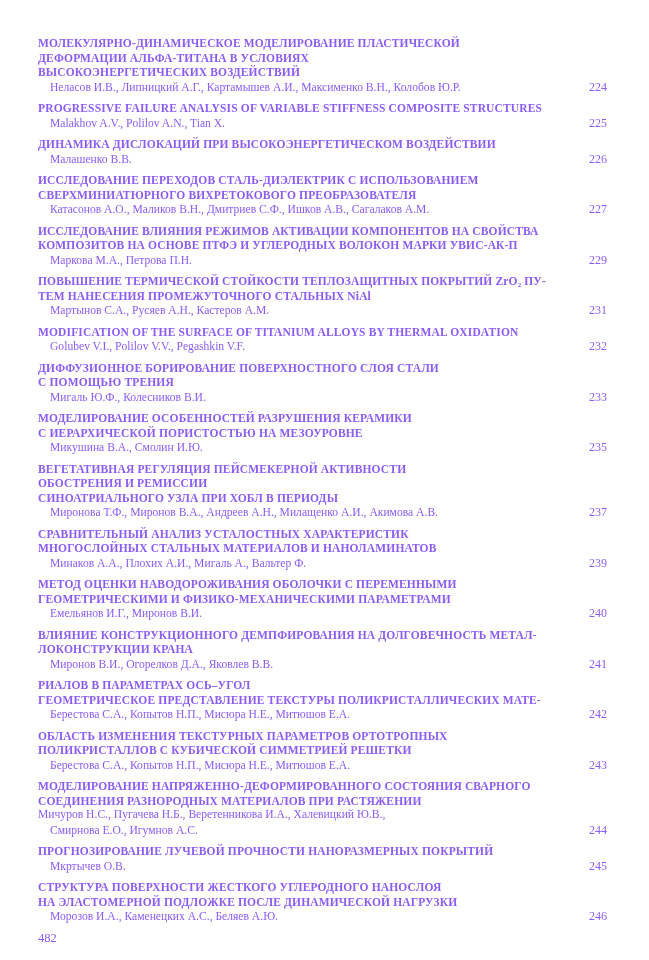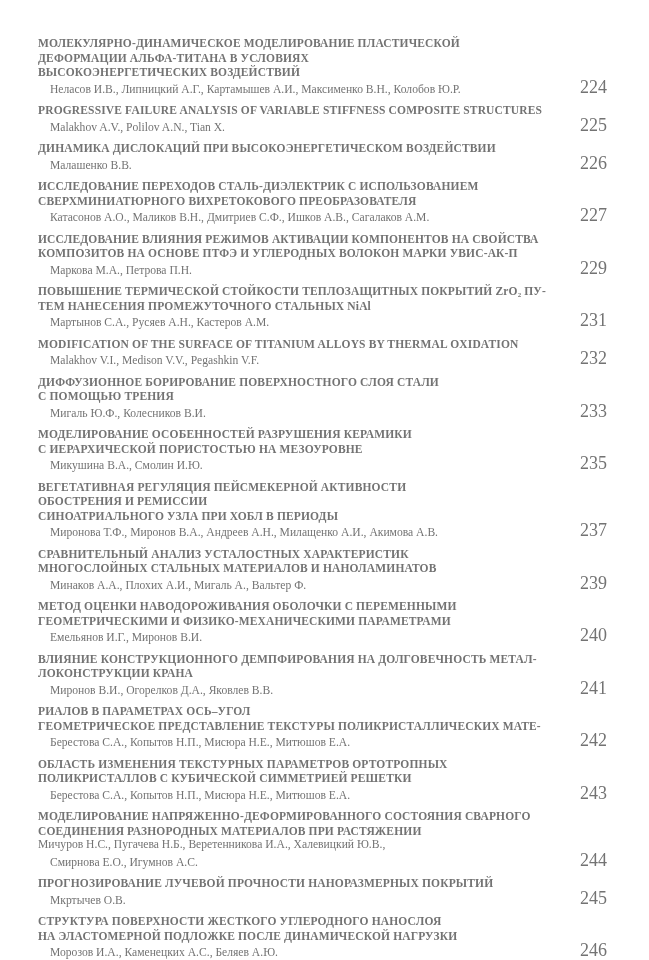--- a/index.html
+++ b/index.html
@@ -6,21 +6,21 @@
     margin: 0;
     padding: 0;
     background: #ffffff;
   }
   .page {
     position: relative;
     width: 649px;
     height: 960px;
     box-sizing: border-box;
     background: #ffffff;
-    color: #737373;
+    color: #8b5cf6;
     padding: 36px 42px 11px 38px;
     font-family: "Liberation Serif", "DejaVu Serif", serif;
     overflow: hidden;
   }
   .toc-entry {
     margin-bottom: 6px;
   }
   .title-line {
     font-weight: bold;
     font-size: 11.5px;
@@ -37,21 +37,21 @@
     display: flex;
     justify-content: space-between;
     align-items: baseline;
     white-space: normal;
     margin-left: 12px;
   }
   .authors-text {
     white-space: nowrap;
   }
   .entry-page-number {
-    font-size: 18px;
+    font-size: 12px;
     line-height: 14.5px;
     font-family: Liberation Serif, serif;
   }
   .page-footer {
     margin-top: 5px;
     font-size: 12.5px;
     line-height: 15px;
   }
 </style>
 </head>
@@ -102,21 +102,21 @@
         <div class="title-line">ПОВЫШЕНИЕ ТЕРМИЧЕСКОЙ СТОЙКОСТИ ТЕПЛОЗАЩИТНЫХ ПОКРЫТИЙ ZrO₂ ПУ-</div>
         <div class="title-line">ТЕМ НАНЕСЕНИЯ ПРОМЕЖУТОЧНОГО СТАЛЬНЫХ NiAl</div>
         <div class="authors-line with-page">
           <span class="authors-text">Мартынов С.А., Русяев А.Н., Кастеров А.М.</span>
           <span class="entry-page-number">231</span>
         </div>
       </div>
       <div class="toc-entry">
         <div class="title-line">MODIFICATION OF THE SURFACE OF TITANIUM ALLOYS BY THERMAL OXIDATION</div>
         <div class="authors-line with-page">
-          <span class="authors-text">Malakhov V.I., Medison V.V., Pegashkin V.F.</span>
+          <span class="authors-text">Golubev V.I., Polilov V.V., Pegashkin V.F.</span>
           <span class="entry-page-number">232</span>
         </div>
       </div>
       <div class="toc-entry">
         <div class="title-line">ДИФФУЗИОННОЕ БОРИРОВАНИЕ ПОВЕРХНОСТНОГО СЛОЯ СТАЛИ</div>
         <div class="title-line">С ПОМОЩЬЮ ТРЕНИЯ</div>
         <div class="authors-line with-page">
           <span class="authors-text">Мигаль Ю.Ф., Колесников В.И.</span>
           <span class="entry-page-number">233</span>
         </div>

